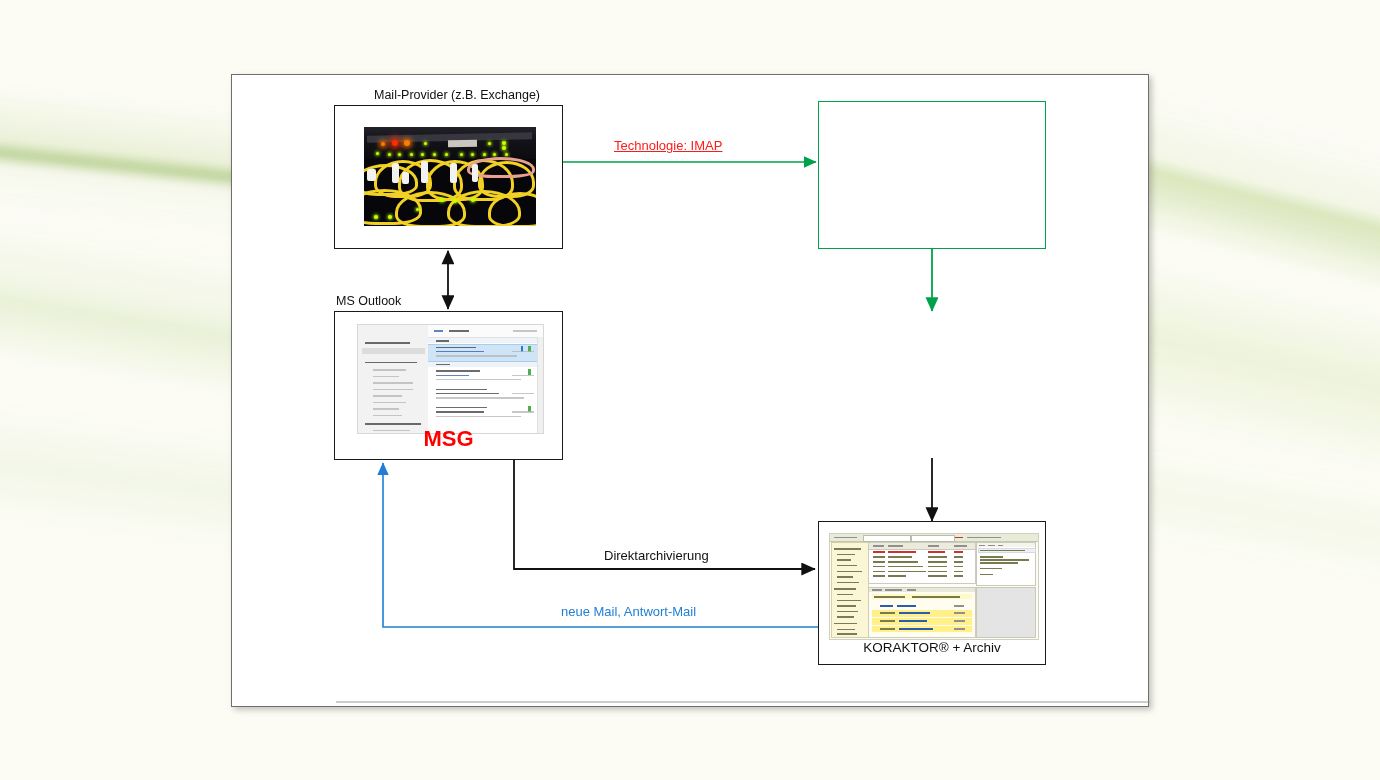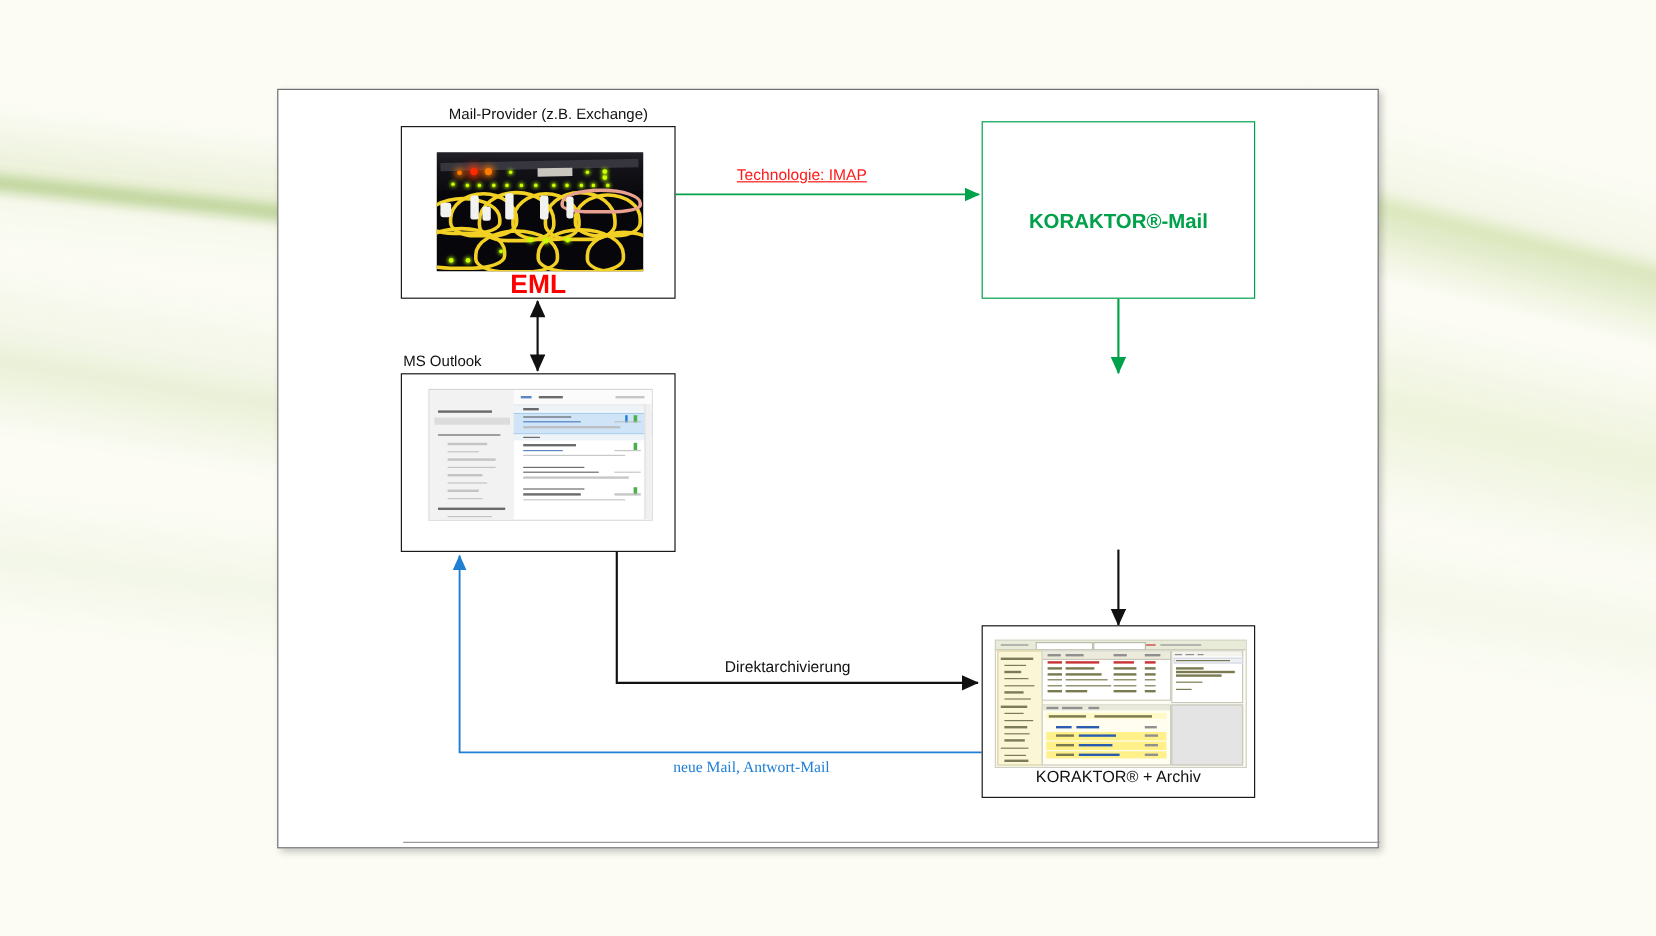--- a/index.html
+++ b/index.html
@@ -346,21 +346,20 @@
 
           <div class="led green" style="left:44%; top:58%; width:4px; height:4px;"></div>
           <div class="led green" style="left:52%; top:60%; width:4px; height:4px;"></div>
           <div class="led green" style="left:62%; top:58%; width:4px; height:4px;"></div>
           <div class="led green" style="left:6%;  top:84%; width:4px; height:4px;"></div>
           <div class="led green" style="left:14%; top:84%; width:4px; height:4px;"></div>
           <div class="led green" style="left:30%; top:74%; width:3px; height:3px;"></div>
         </div>
       </div>
 
-      <div class="fmt-tag" style="top:118px;">EML</div>
     </div>
 
     <div class="cap-label" style="left:104px; top:219px;">MS Outlook</div>
 
     <div class="node-box" id="box-ms-outlook" style="left:102px; top:236px; width:229px; height:149px;">
 
       <div class="shot" id="outlook-shot" style="left:22px; top:12px; width:185px; height:108px;">
         <div id="ol-left"></div>
         <div id="ol-right"></div>
         <div id="ol-toolbar"></div>
@@ -412,24 +411,24 @@
 
         <div class="ol-line dark" style="left:42%; top:76%; width:28%;"></div>
         <div class="ol-line dark" style="left:42%; top:80%; width:26%;"></div>
         <div class="ol-line faint" style="left:42%; top:84%; width:46%;"></div>
         <div class="ol-flagA" style="left:92%; top:75%; width:3px; height:6px;"></div>
         <div class="ol-line faint" style="left:83%; top:80%; width:12%;"></div>
 
         <div style="position:absolute; right:0; top:11%; width:2.5%; bottom:0; background:#f0f0f0; border-left:1px solid #e0e0e0;"></div>
       </div>
 
+      <div class="fmt-tag" style="top:114px;">MSG</div>
     </div>
 
     <div class="node-box green" id="box-koraktor-mail" style="left:586px; top:26px; width:228px; height:148px;">
-      <div class="node-title green" style="top:72px;">KORAKTOR®-Mail</div>
     </div>
 
 
     <div class="node-box" id="box-archiv" style="left:586px; top:446px; width:228px; height:144px;">
 
       <div class="shot" id="koraktor-shot" style="left:10px; top:11px; width:208px; height:105px;">
         <div id="kt-titlebar"></div>
         <div id="kt-search"></div>
         <div id="kt-search2"></div>
         <div class="kt-row gray" style="left:2%; top:2.4%; width:11%;"></div>
@@ -540,17 +539,17 @@
         <div id="kt-right-blank"></div>
       </div>
 
       <div class="shot-caption" style="top:118px;">KORAKTOR® + Archiv</div>
     </div>
 
     <div class="edge-label red" style="left:382px; top:63px;">Technologie: IMAP</div>
 
     <div class="edge-label black" style="left:372px; top:473px;">Direktarchivierung</div>
 
-    <div class="edge-label blue" style="left:329px; top:556px;font-family:Liberation Serif, serif;">neue Mail, Antwort-Mail</div>
+    <div class="edge-label blue" style="left:329px; top:529px;">neue Mail, Antwort-Mail</div>
 
 
   </div>
 </div>
 
 </body></html>

